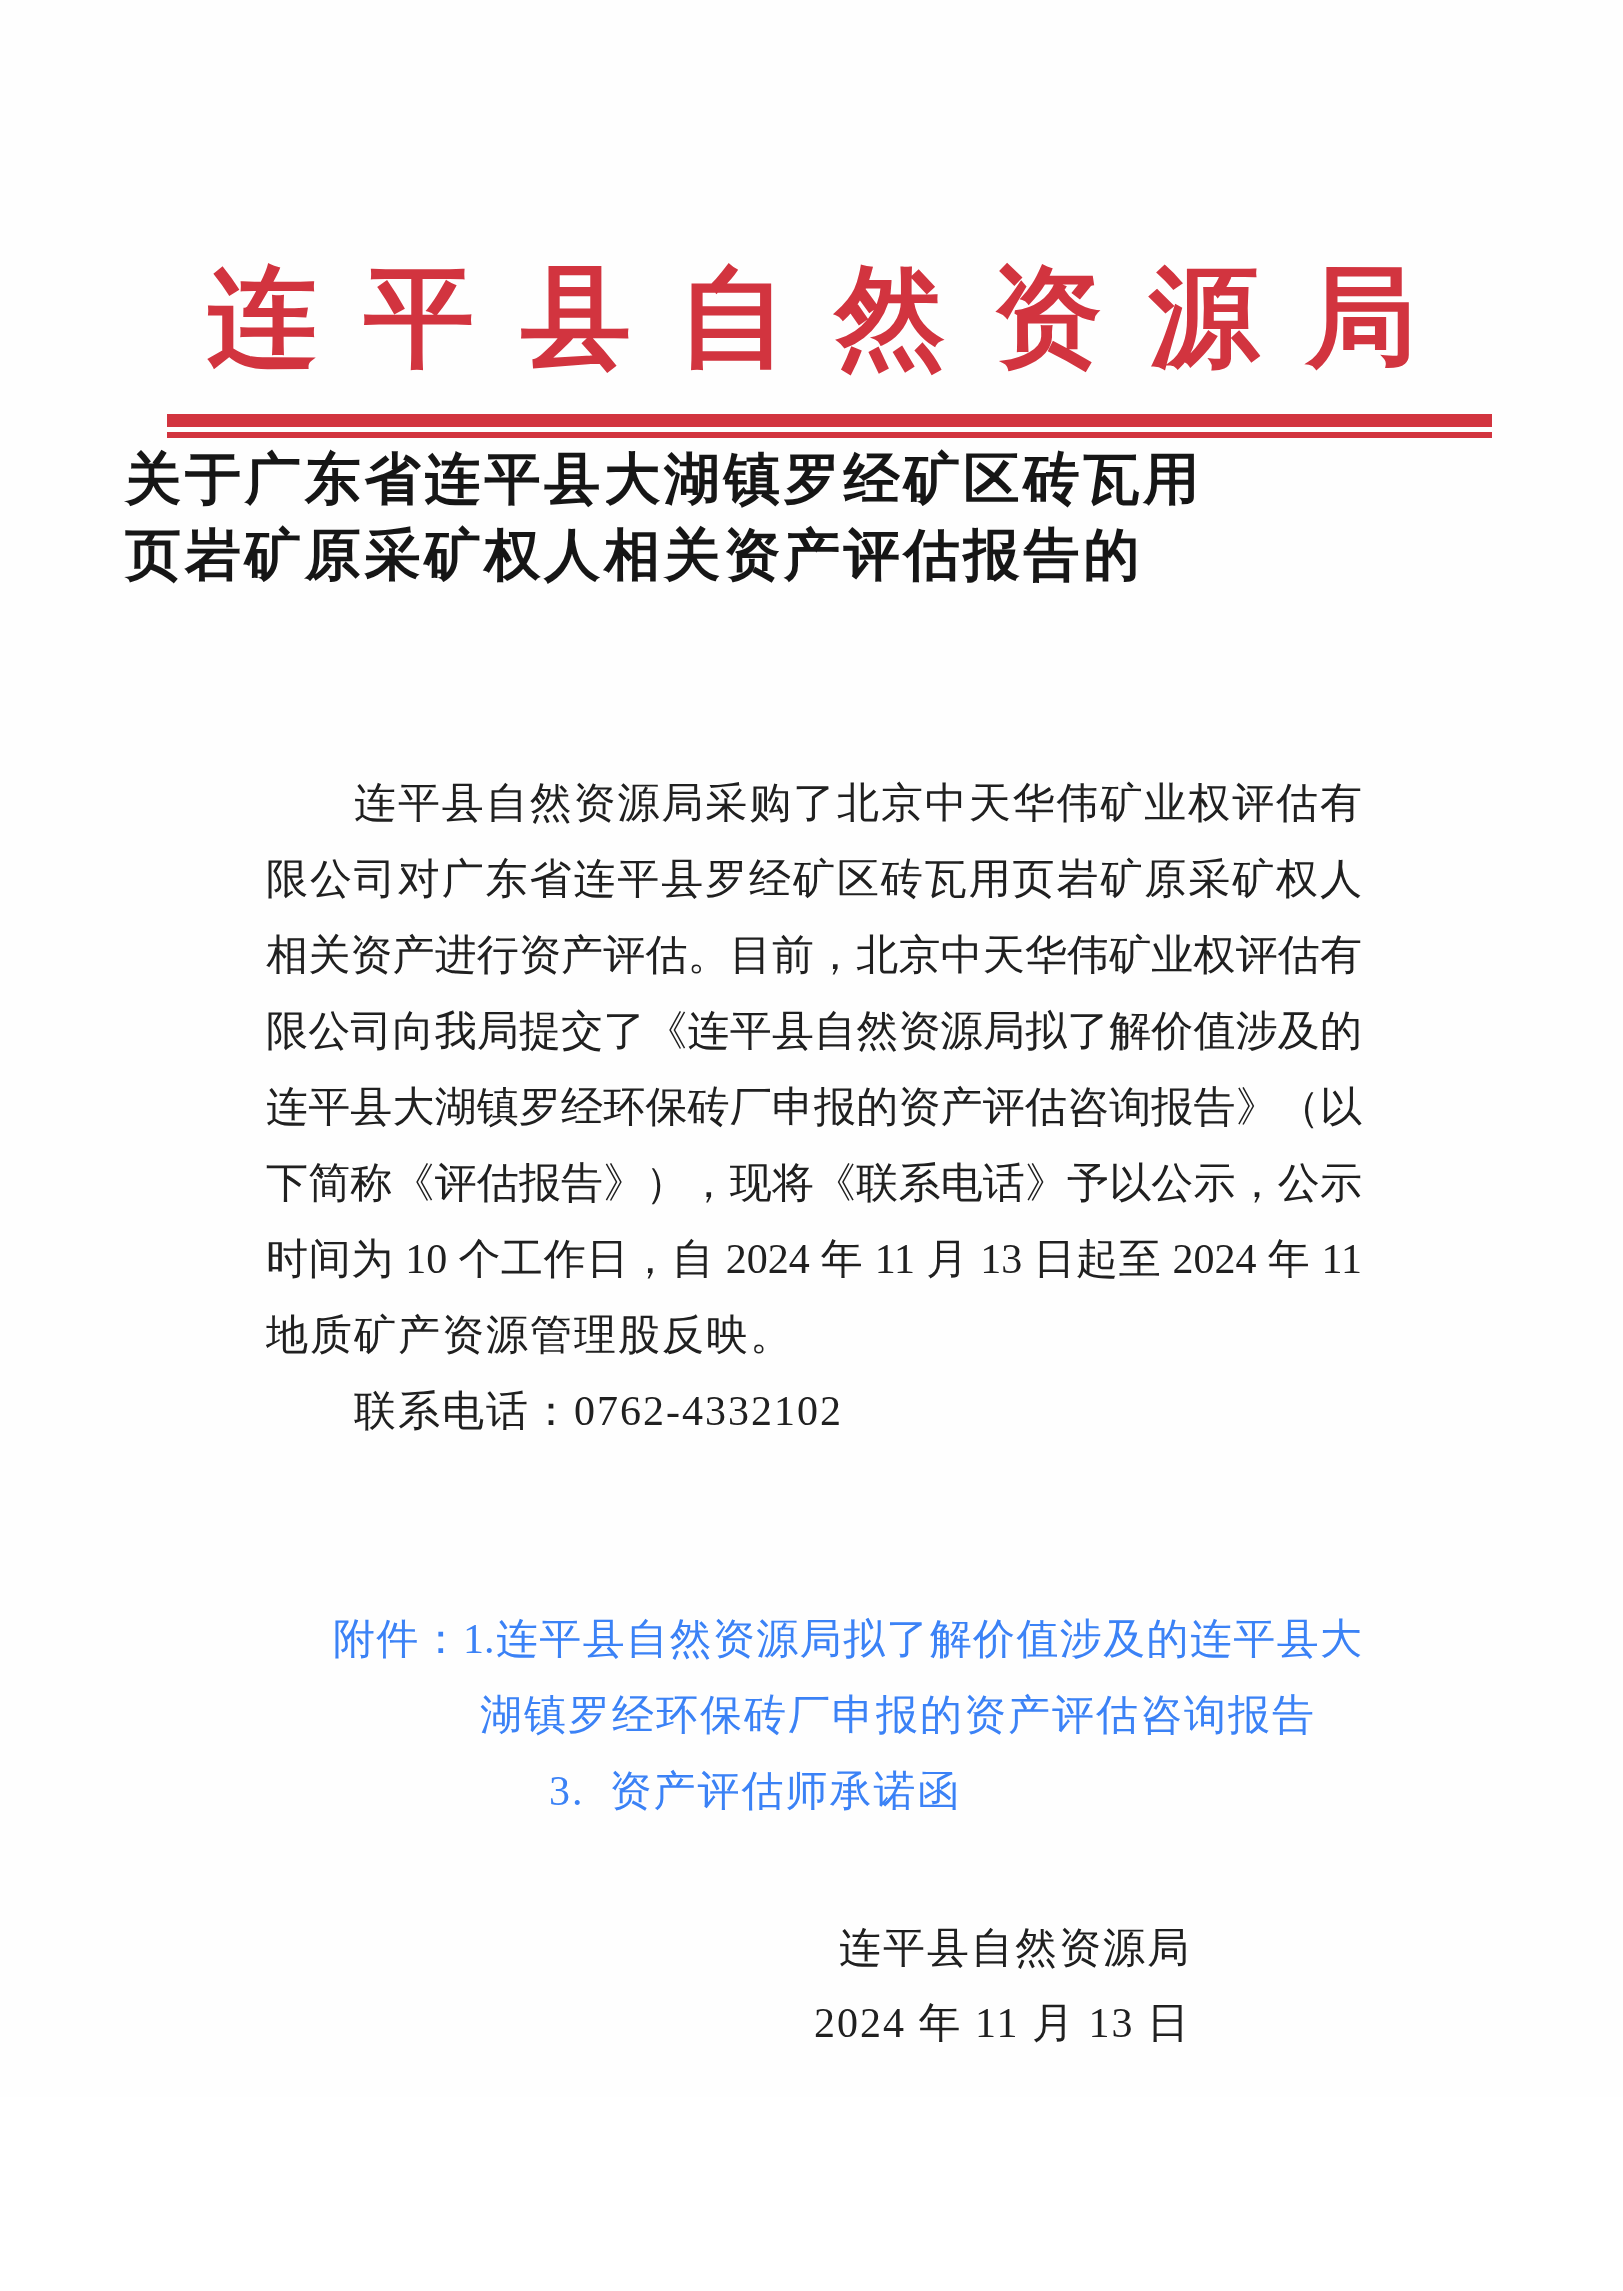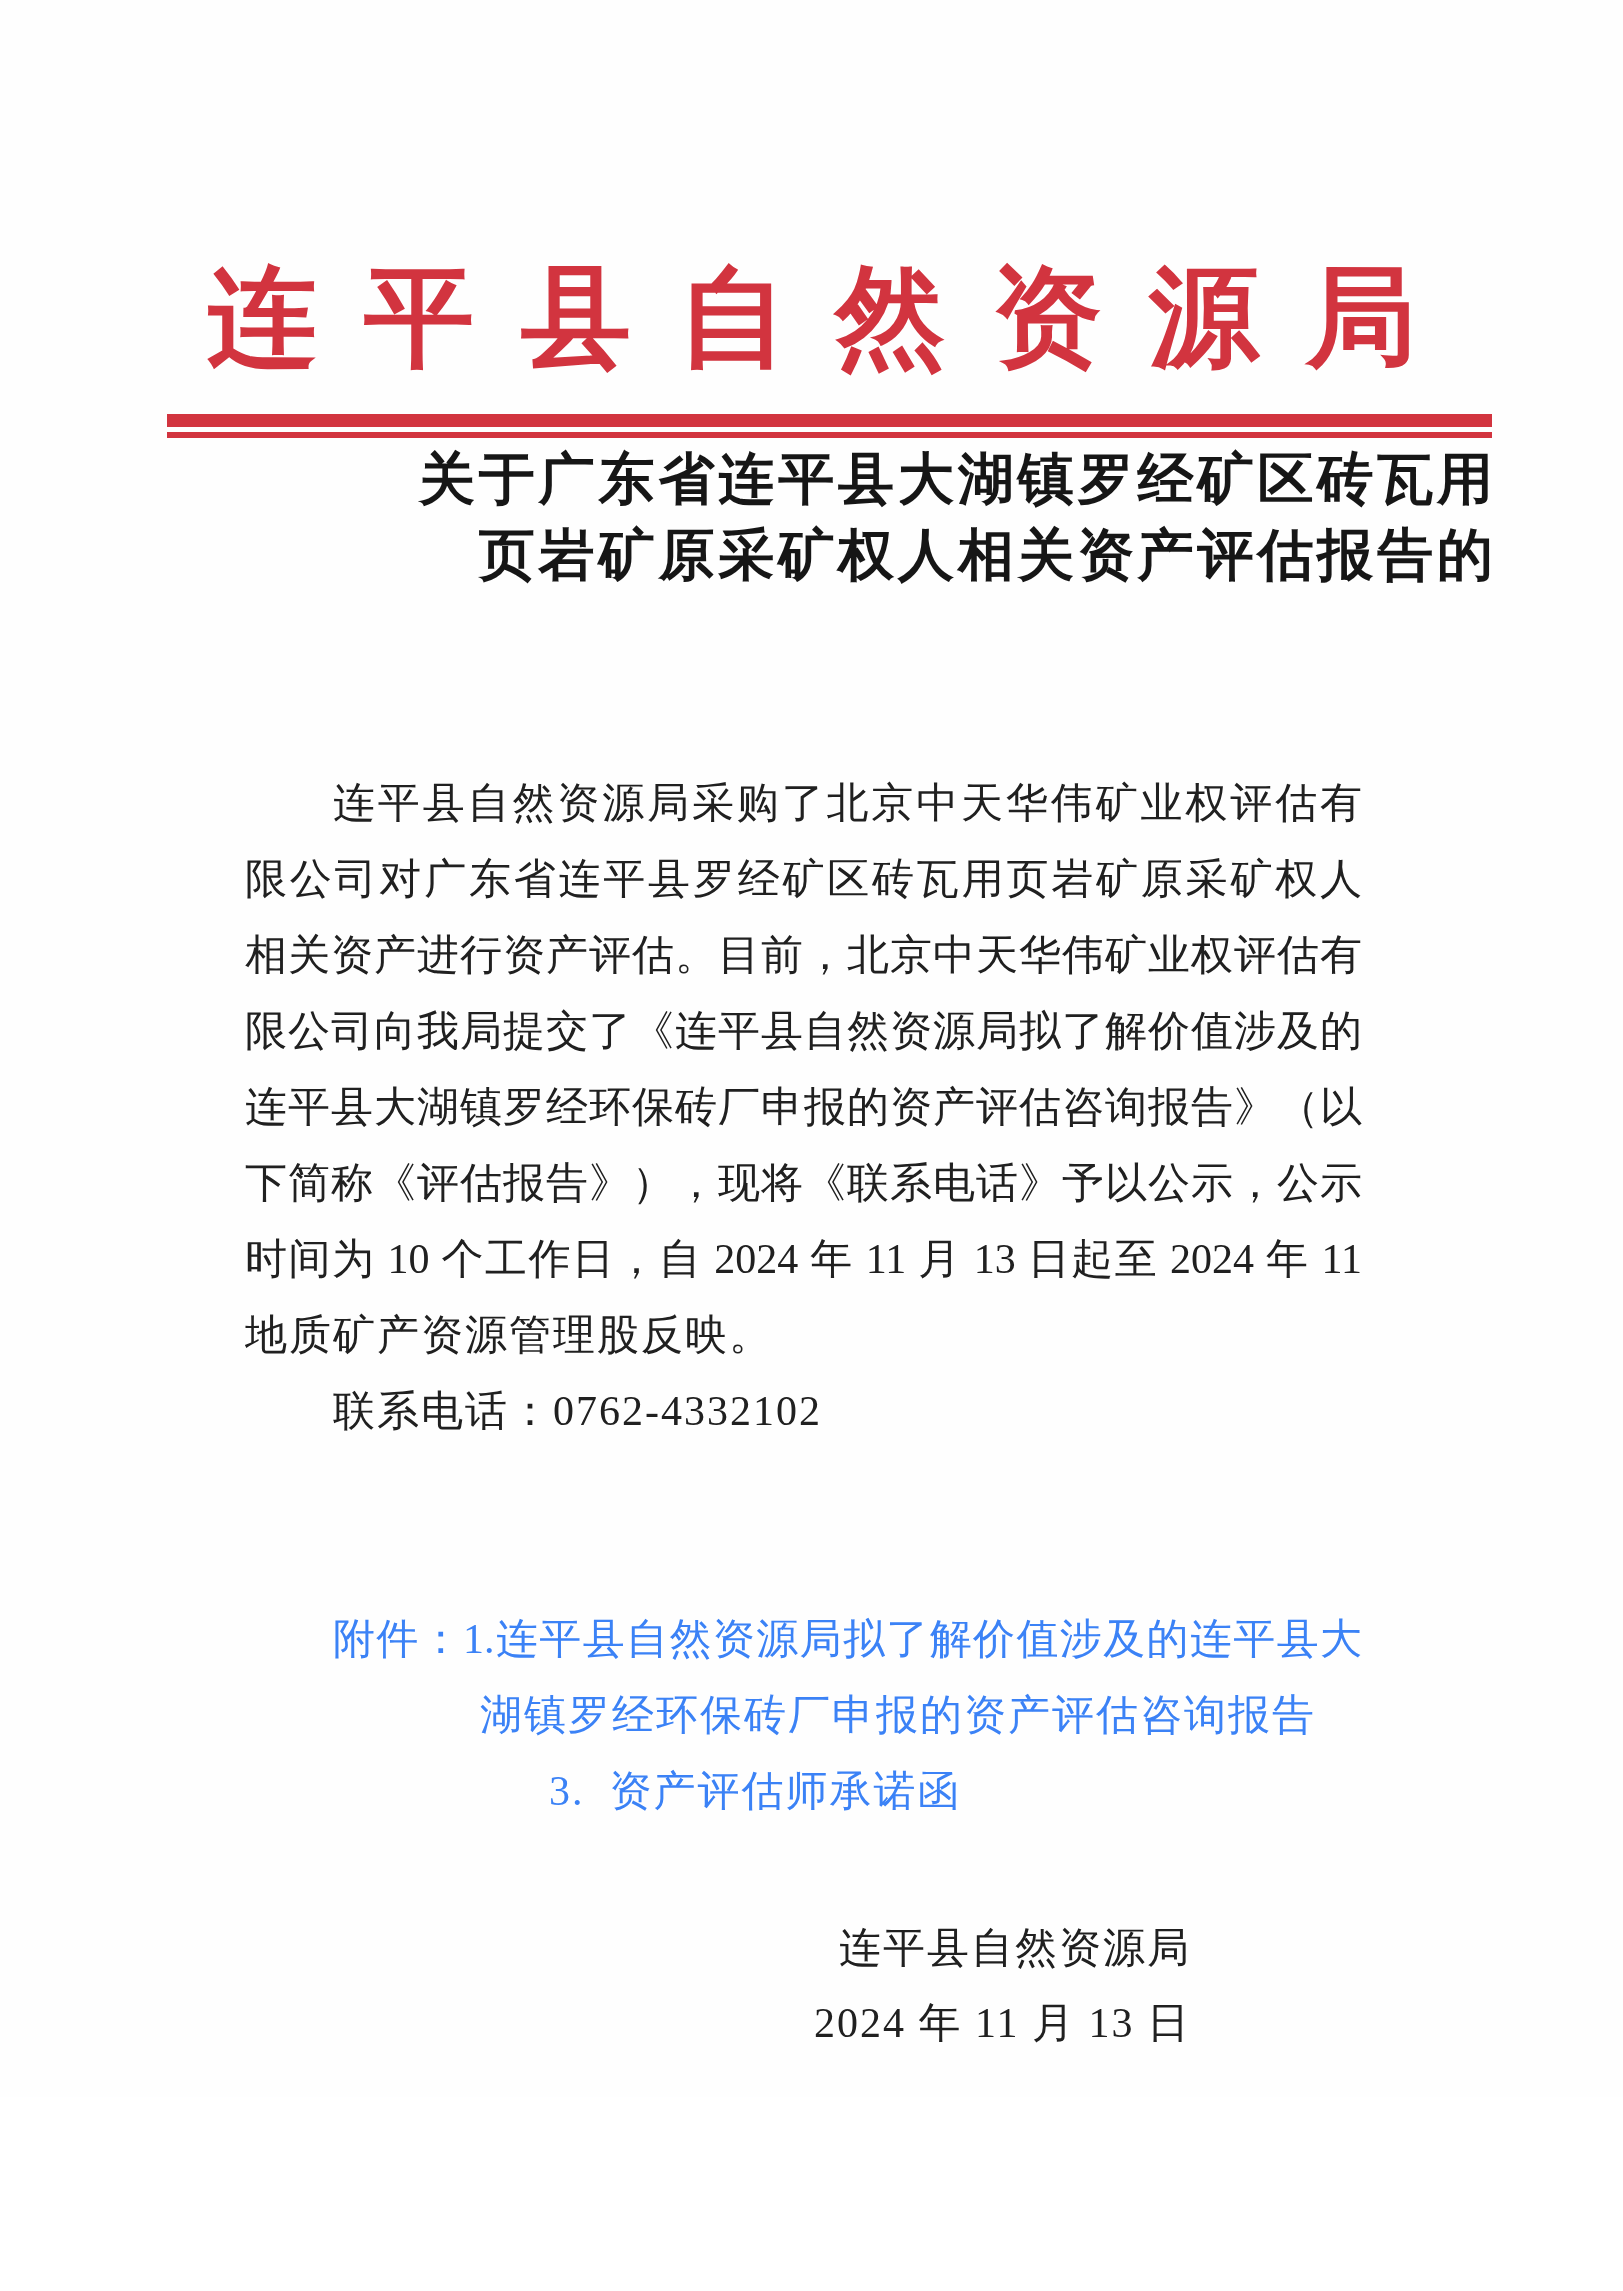--- a/index.html
+++ b/index.html
@@ -39,41 +39,42 @@
   .rule-top-thick  { top: 414px;  left: 167px; width: 1325px; height: 12.7px; }
   .rule-top-thin   { top: 432px;  left: 167px; width: 1325px; height: 5.9px;  }
   .rule-bot-thin   { top: 2144px; left: 184px; width: 1304px; height: 5.9px;  }
   .rule-bot-thick  { top: 2154px; left: 184px; width: 1304px; height: 10.8px; }
   
   .doc-title {
     position: absolute;
     top: 441px;
     left: 125px;
     width: 1372px;
-    text-align: right;
+    text-align: left;
     font-size: 56px;
     font-weight: bold;
     color: #161616;
     line-height: 76px;
     letter-spacing: 3.9px;
   }
   
   .body-block {
     position: absolute;
     top: 765px;
     left: 245px;
     width: 1117px;
     font-size: 42px;
     color: #202020;
     line-height: 76px;
   }
   .body-line {
     height: 76px;
     white-space: pre-wrap;
     letter-spacing: 2px;
+    margin-left: 21px;
   }
   .just {
     text-align: justify;
     text-align-last: justify;
     text-justify: inter-character;
     letter-spacing: 0;
   }
   .indent2 { text-indent: 88px; }
   
   .attach-block {

